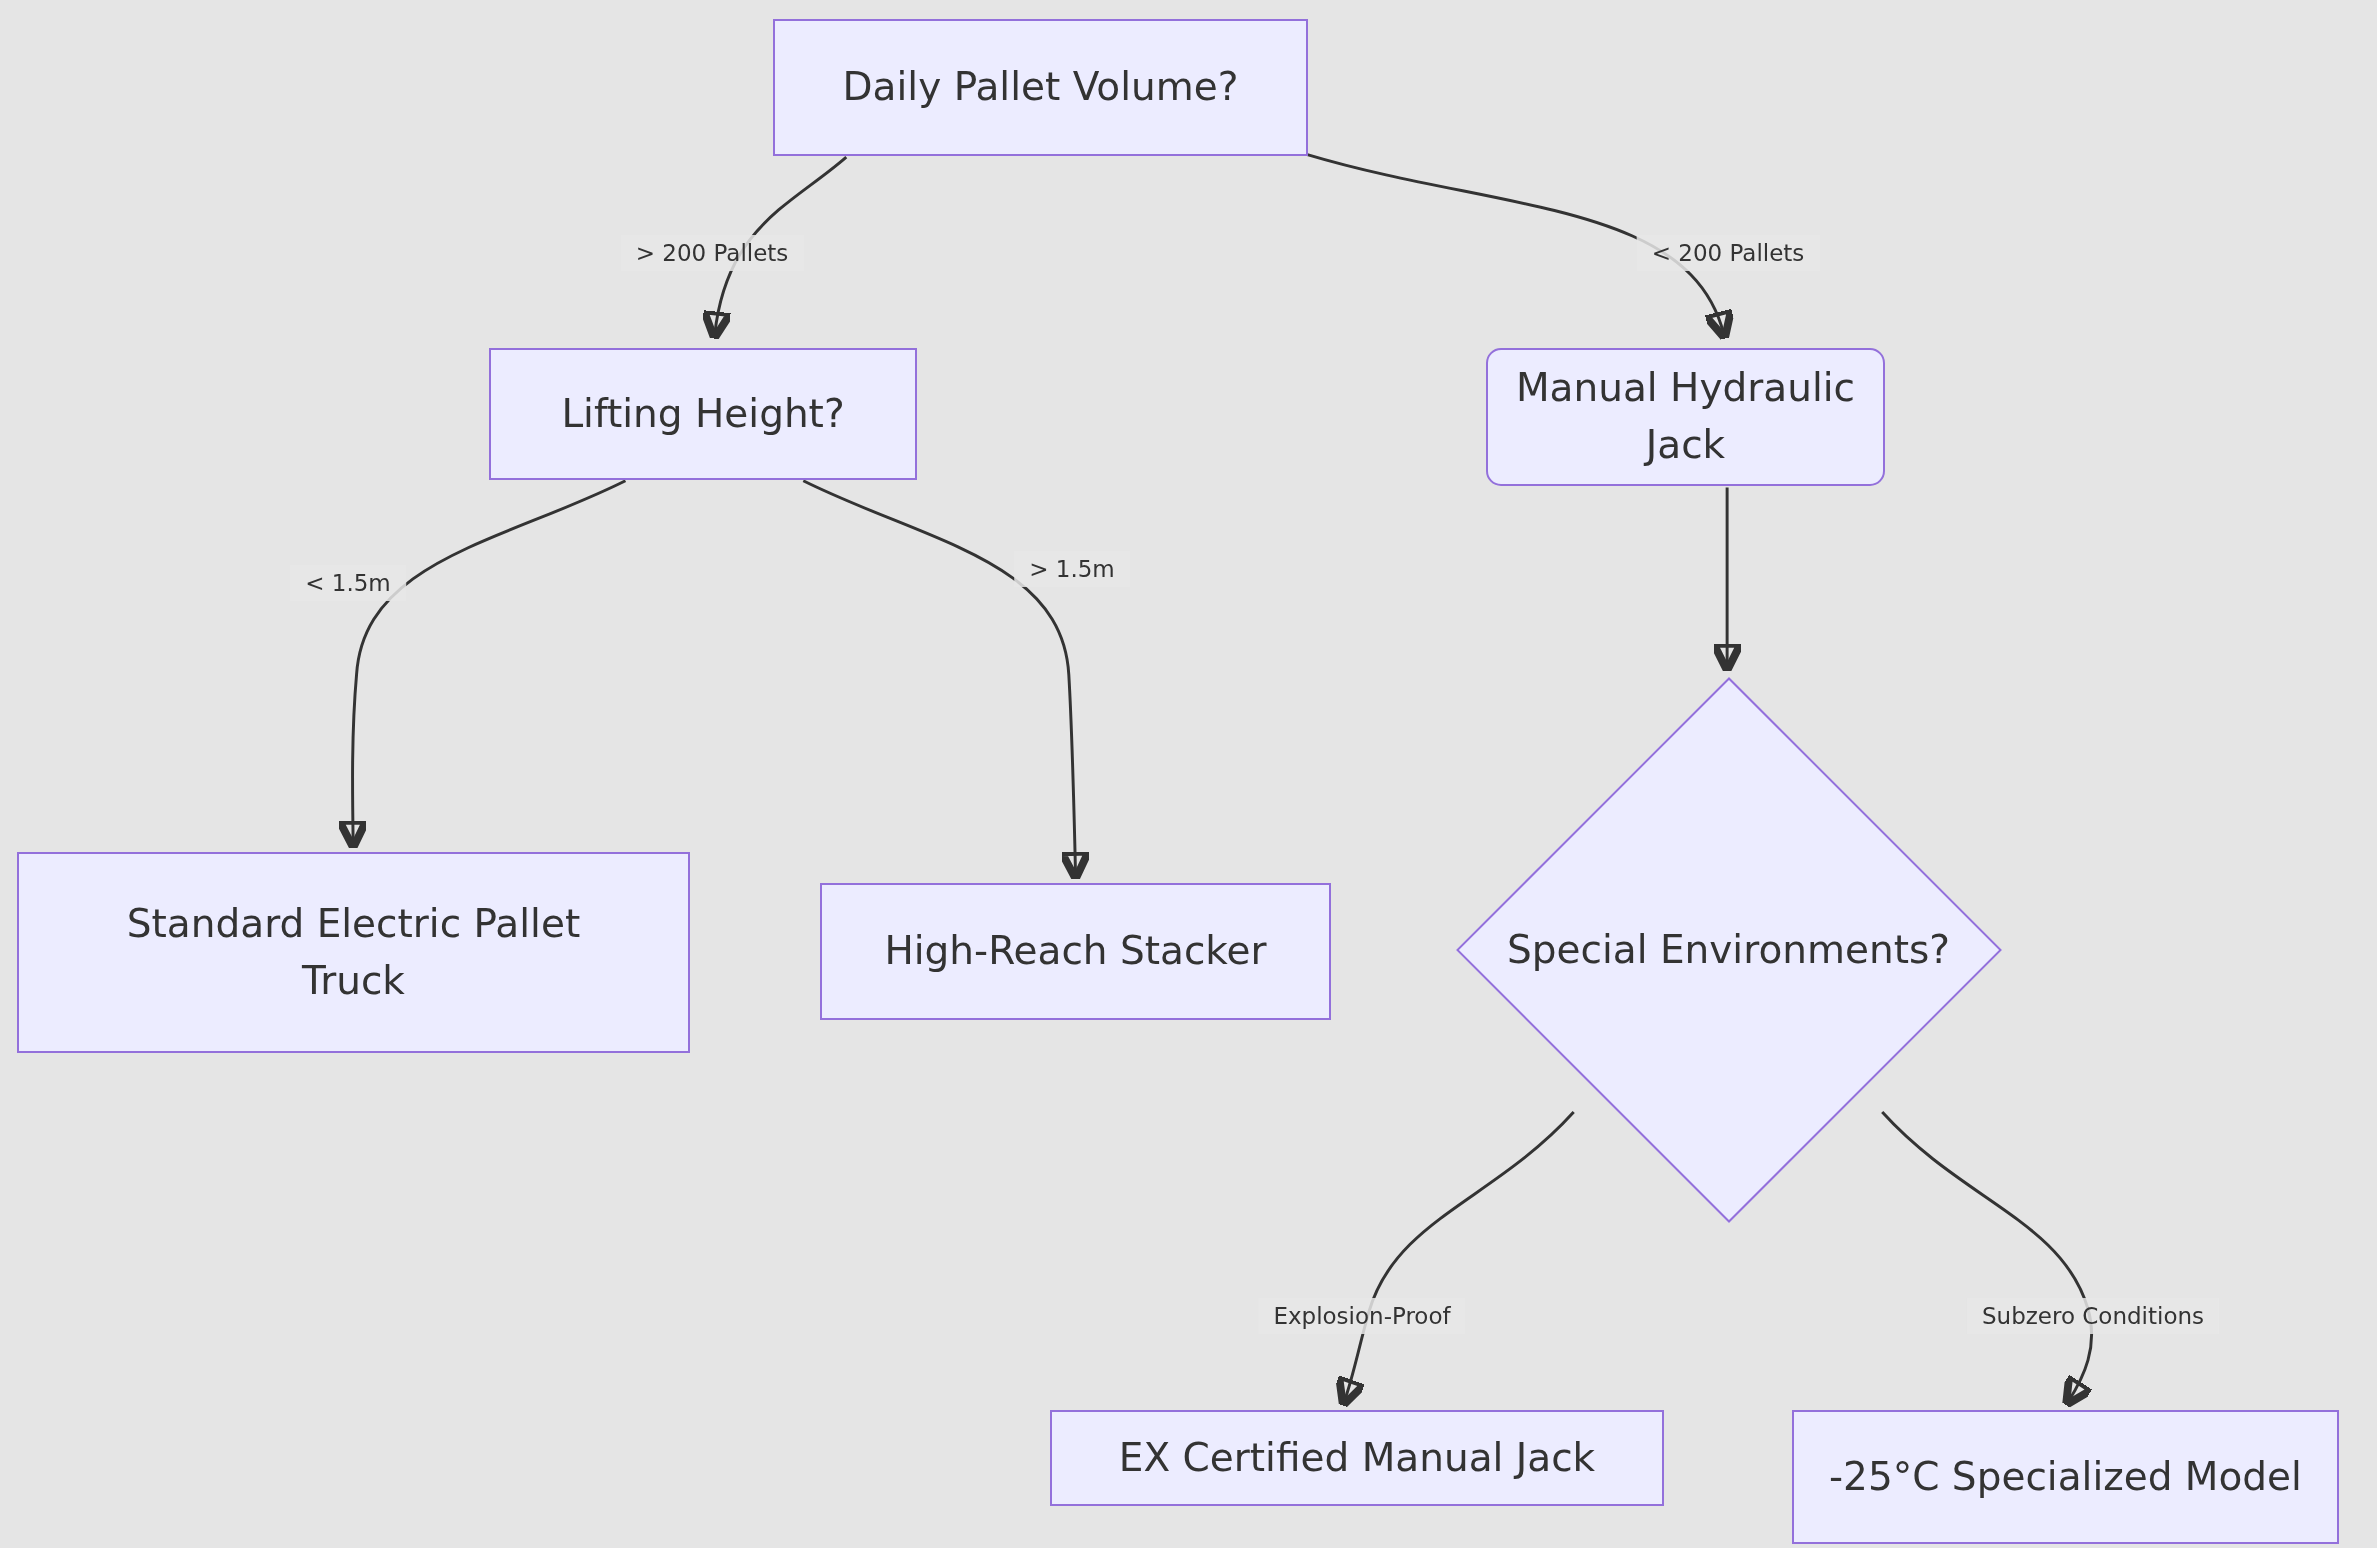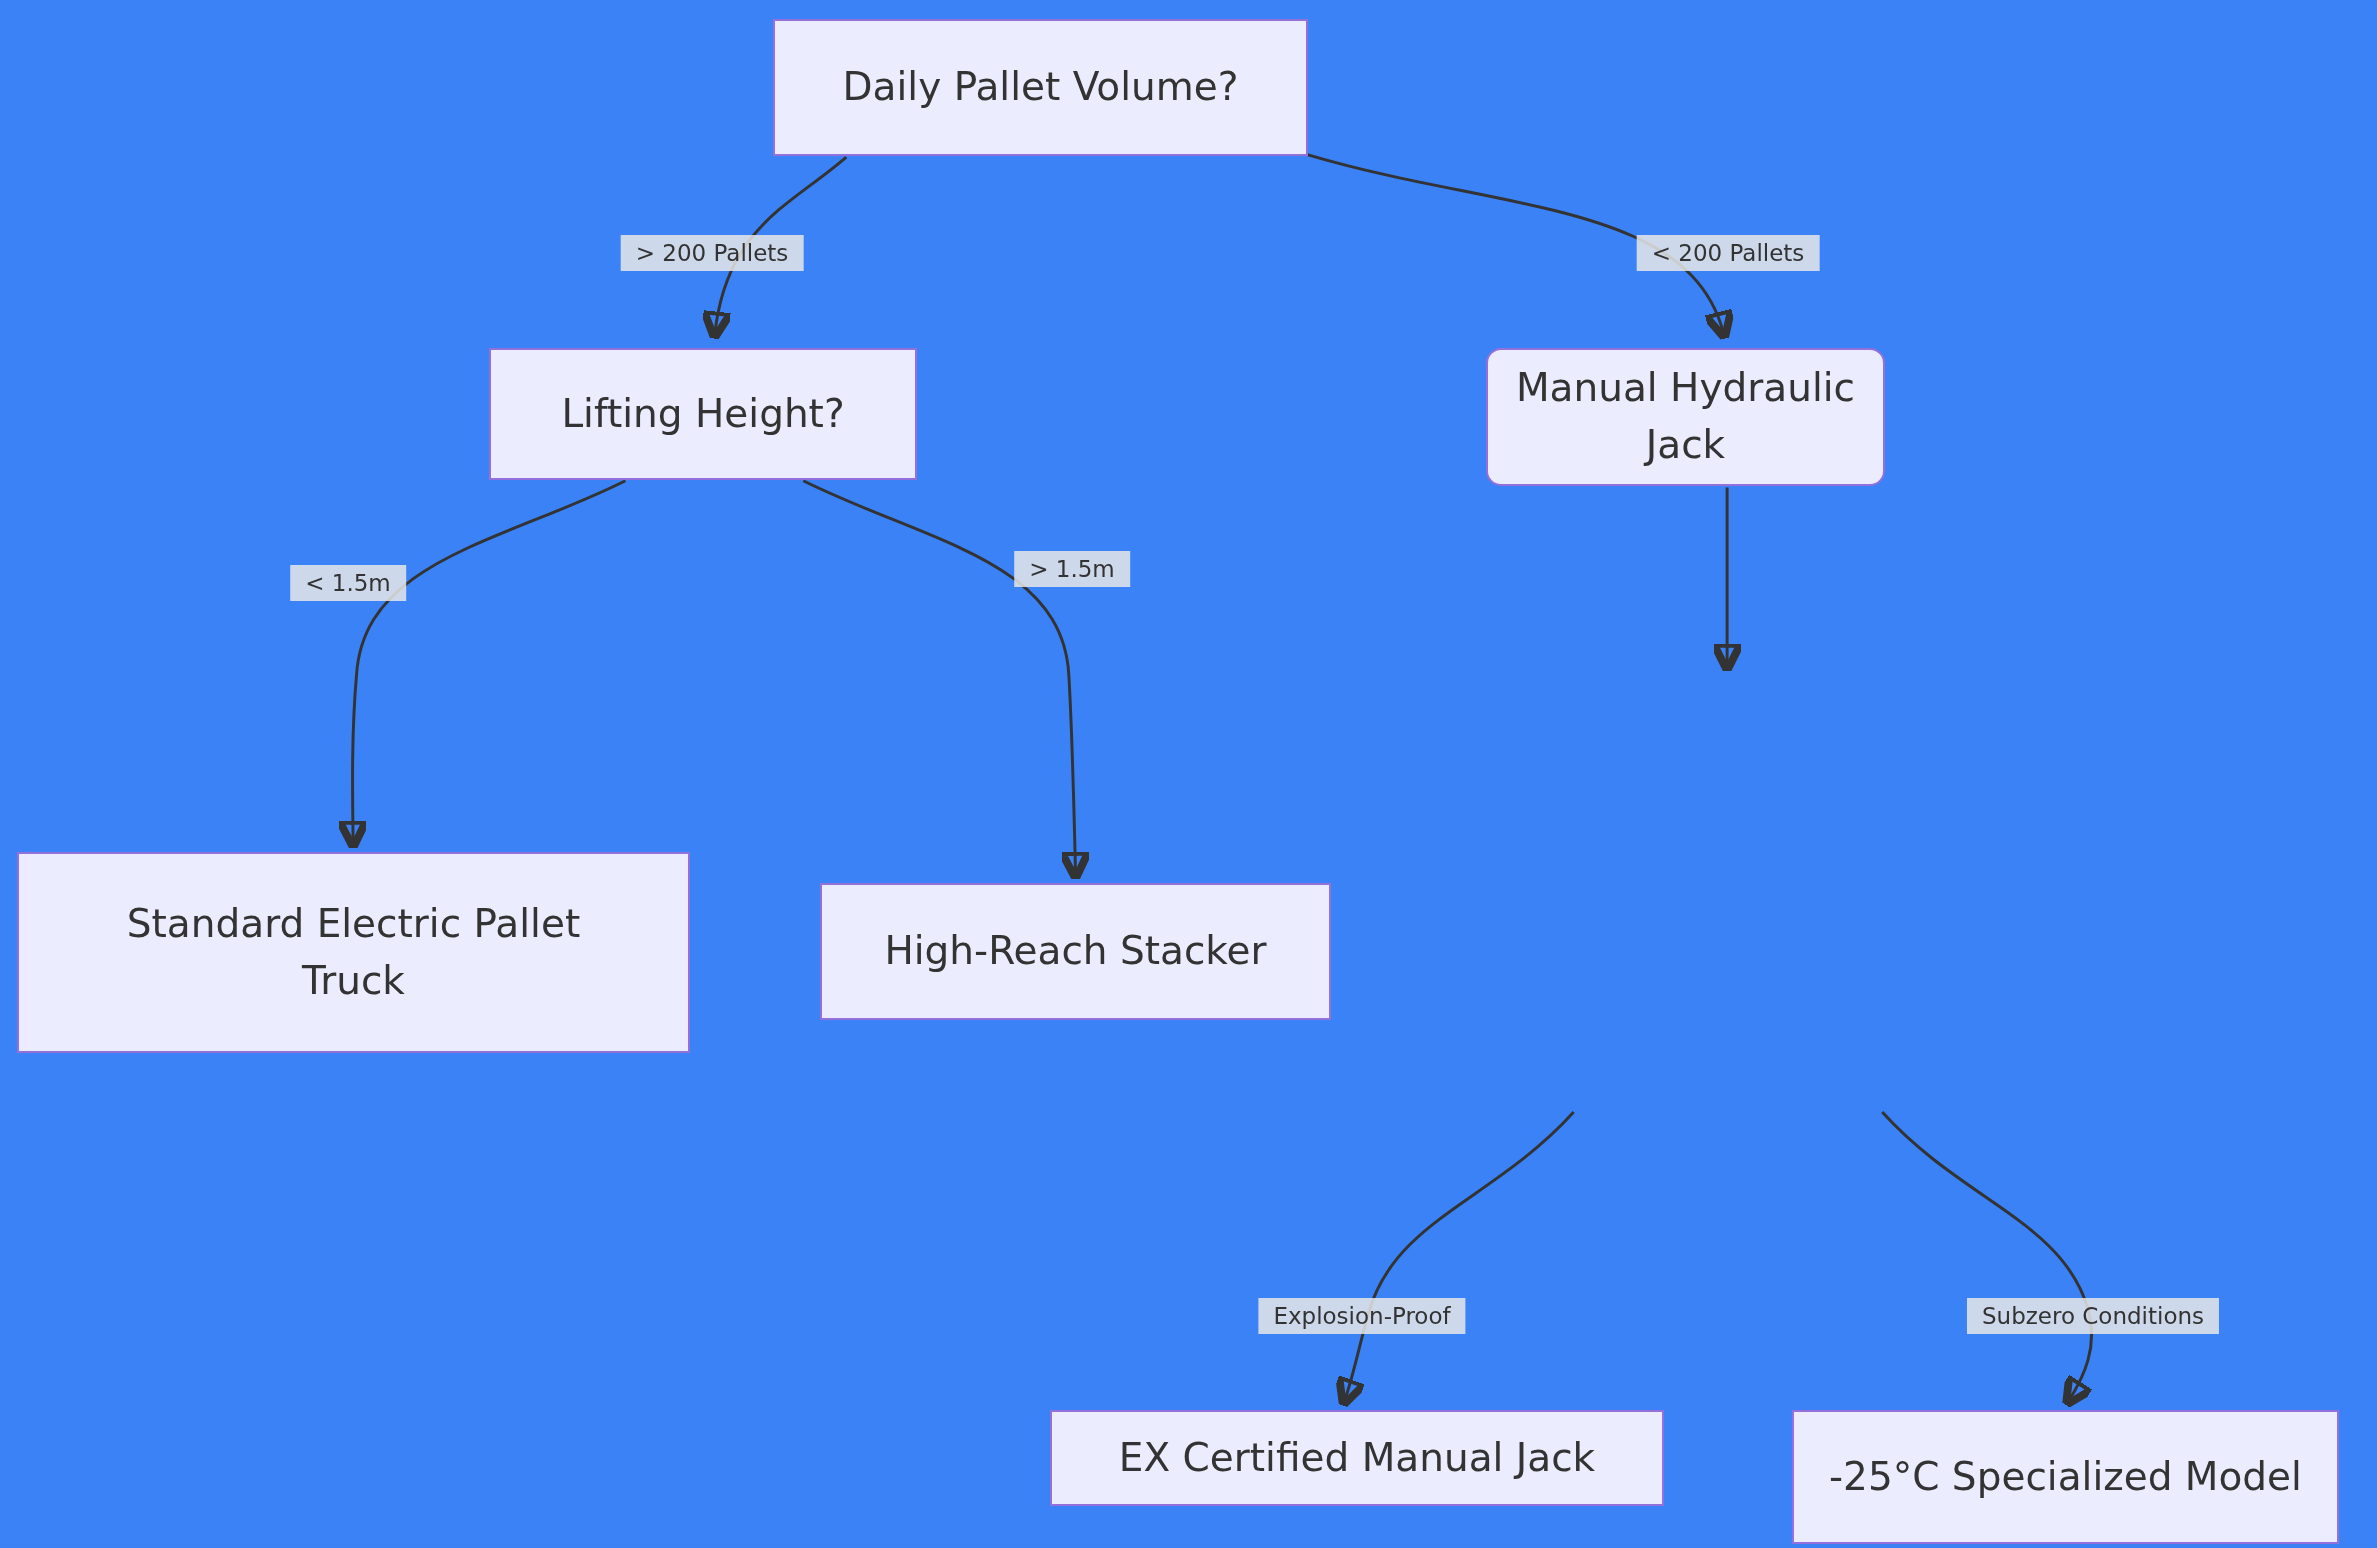--- a/index.html
+++ b/index.html
@@ -4,21 +4,21 @@
 <style>
   html, body {
     margin: 0;
     padding: 0;
     background: #ffffff;
   }
   #canvas {
     position: relative;
     width: 2377px;
     height: 1549px;
-    background: #3b82f6;
+    background: #e5e5e5;
     font-family: "DejaVu Sans", "Liberation Sans", sans-serif;
     color: #333333;
     overflow: hidden;
   }
   #edge-layer {
     position: absolute;
     left: 0; top: 0;
     width: 2377px;
     height: 1549px;
   }
@@ -108,20 +108,24 @@
   </div>
 
   <div class="node" style="left:17px; top:852px; width:673px; height:201px;">
     <span class="node-label narrow">Standard Electric Pallet Truck</span>
   </div>
 
   <div class="node" style="left:820px; top:883px; width:511px; height:137px;">
     <span class="node-label">High-Reach Stacker</span>
   </div>
 
+  <div class="node diamond-box" style="left:1457px; top:677px; width:543px; height:546px;">
+    <div class="diamond-shape"></div>
+    <span class="node-label">Special Environments?</span>
+  </div>
 
   <div class="node" style="left:1050px; top:1410px; width:614px; height:96px;">
     <span class="node-label">EX Certified Manual Jack</span>
   </div>
 
   <div class="node" style="left:1792px; top:1410px; width:547px; height:134px;">
     <span class="node-label">-25°C Specialized Model</span>
   </div>
 
   <div class="edge-label" style="left:712px; top:253px;">&gt; 200 Pallets</div>

